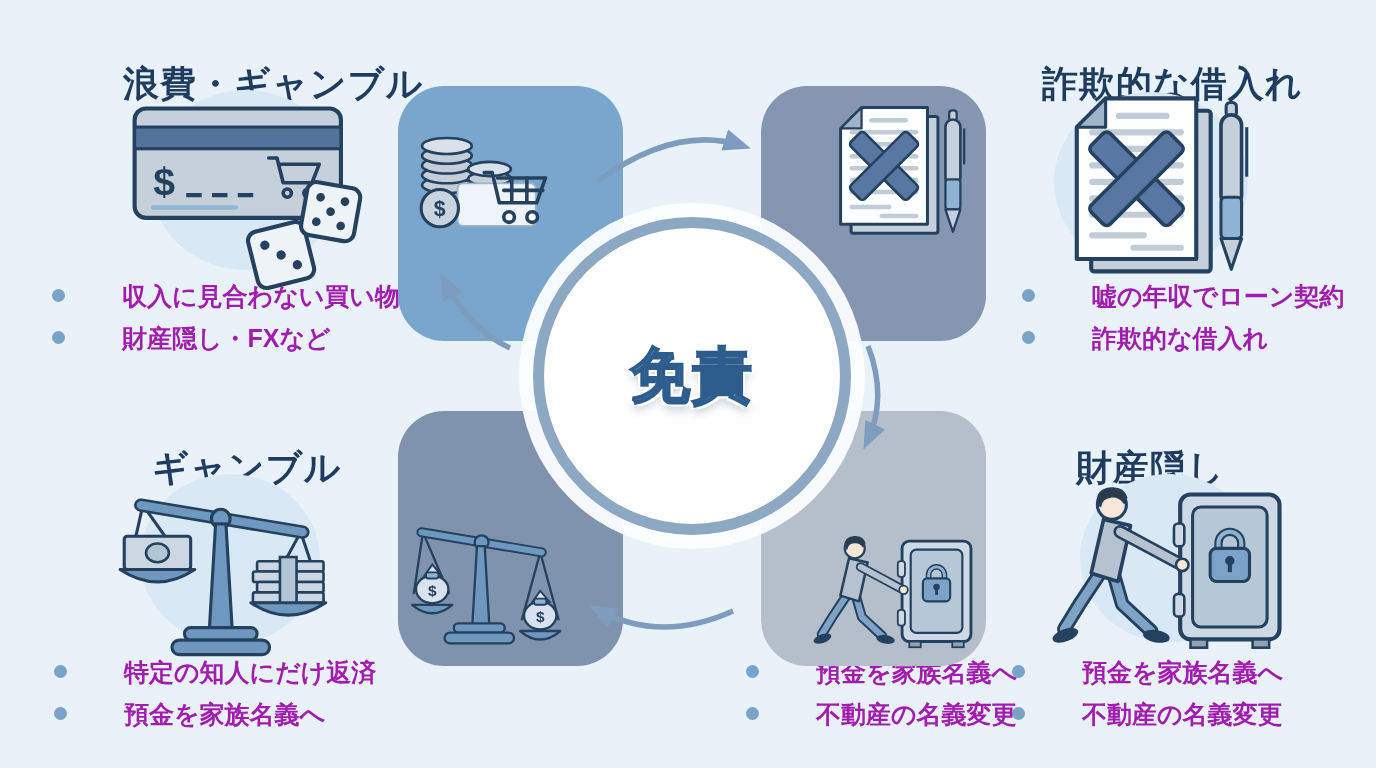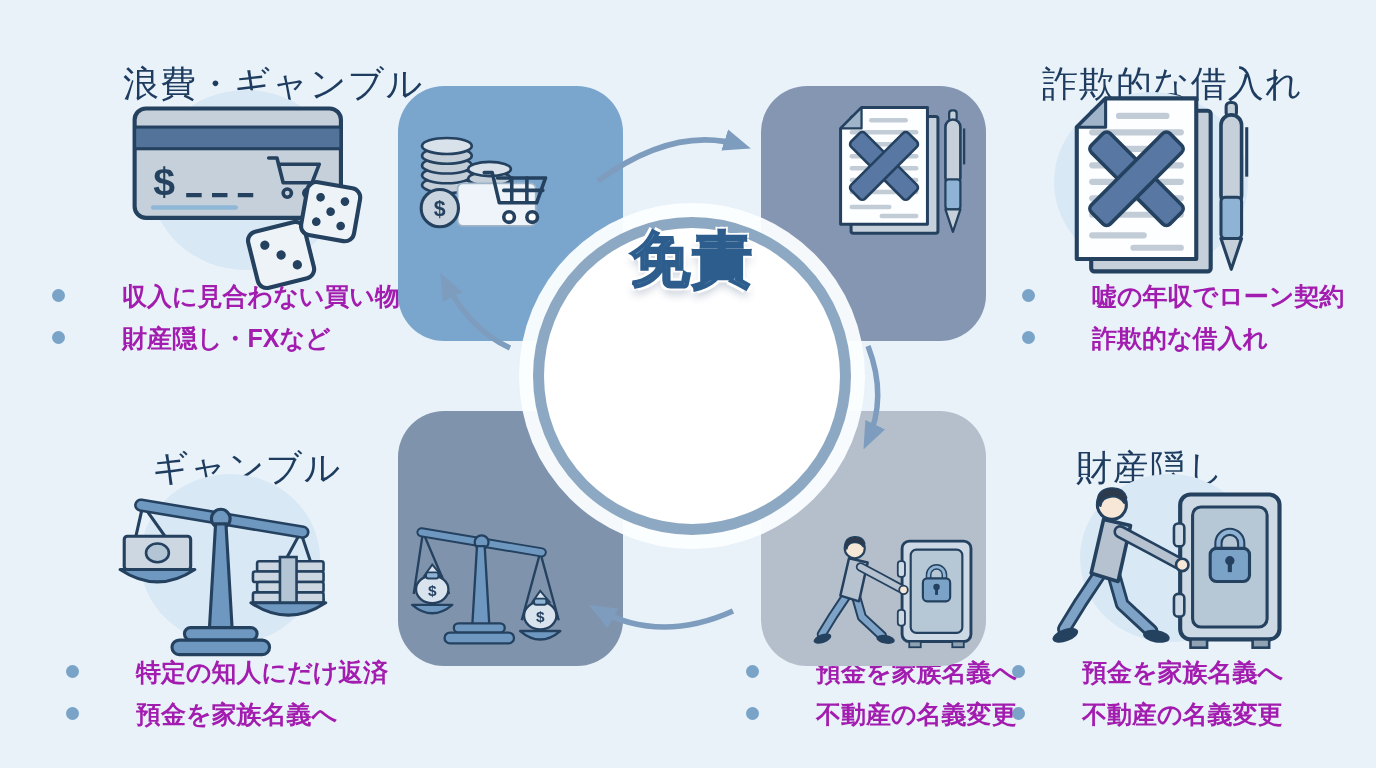--- a/index.html
+++ b/index.html
@@ -3,21 +3,21 @@
 <meta charset="utf-8">
 <style>
   html,body{margin:0;padding:0;}
   body{
     width:1376px;height:768px;position:relative;overflow:hidden;
     background:#e9f2f9;
     font-family:"Liberation Sans","DejaVu Sans",sans-serif;
     color:#1d3c5f;
   }
   .sec-title{
-    position:absolute;font-size:36px;font-weight:400;letter-spacing:1px;
+    position:absolute;font-size:36px;font-weight:700;letter-spacing:1px;
     color:#1d3c5f;white-space:nowrap;
   }
   .icon-bg{position:absolute;border-radius:50%;background:#d9e8f5;}
   .icon-svg{position:absolute;overflow:visible;}
   .bullets{position:absolute;display:flex;flex-direction:column;gap:9px;}
   .bullet{display:flex;align-items:flex-start;gap:15px;white-space:nowrap;}
   .bullet .dot{width:13px;height:13px;border-radius:50%;background:#7aa3c8;margin-top:9px;flex:0 0 auto;}
   .bullet .txt{font-size:25px;font-weight:700;color:#a21caf;margin-left:42px;}
   
   .diagram{position:absolute;left:398px;top:86px;width:588px;height:580px;}
@@ -25,21 +25,21 @@
   .q-tl{left:0;top:0;background:#7aa6cd;}
   .q-tr{right:0;top:0;background:#8496b2;}
   .q-bl{left:0;bottom:0;background:#7f93ad;}
   .q-br{right:0;bottom:0;background:#b5bfcc;}
   .quad svg{position:absolute;overflow:visible;}
   .arrows{position:absolute;left:0;top:0;width:588px;height:580px;overflow:visible;}
   .center-circle{
     position:absolute;left:135px;top:131px;width:296px;height:296px;
     background:#ffffff;border:11px solid #8da8c3;border-radius:50%;
     box-shadow:0 0 0 14px rgba(252,254,255,.95);
-    display:flex;flex-direction:column;align-items:center;justify-content:space-between;
+    display:flex;flex-direction:column;align-items:center;justify-content:center;
   }
   .center-line{
     font-size:60px;font-weight:900;line-height:1.07;letter-spacing:2px;
     color:#6e9cc8;-webkit-text-stroke:2.2px #2d5d8c;
     text-shadow:-3px -3px 0 #fff,3px -3px 0 #fff,-3px 3px 0 #fff,3px 3px 0 #fff,0 7px 9px rgba(40,70,110,.30);
     white-space:nowrap;
   }
 </style>
 </head>
 <body>
@@ -217,21 +217,21 @@
       <span class="dot"></span>
       <span class="txt">財産隠し・FXなど</span>
     </div>
 </div>
 
 <h2 class="sec-title" style="left:152px;top:414px;">ギャンブル</h2>
 <div class="icon-bg" style="left:140px;top:474px;width:180px;height:170px;"></div>
 <svg class="icon-svg" style="left:118px;top:476px;" width="218" height="187" viewBox="0 0 210 180">
     <use href="#ic-scale-notes"></use>
   </svg>
-<div class="bullets" style="left:66px;top:656px;">
+<div class="bullets" style="left:54px;top:656px;">
   <div class="bullet">
       <span class="dot"></span>
       <span class="txt">特定の知人にだけ返済</span>
     </div>
   <div class="bullet">
       <span class="dot"></span>
       <span class="txt">預金を家族名義へ</span>
     </div>
 </div>
 

